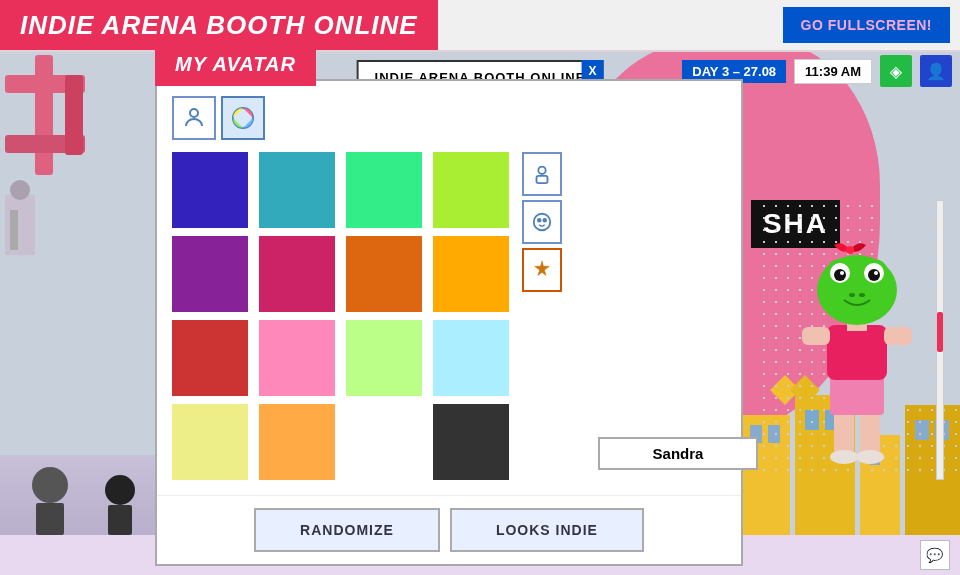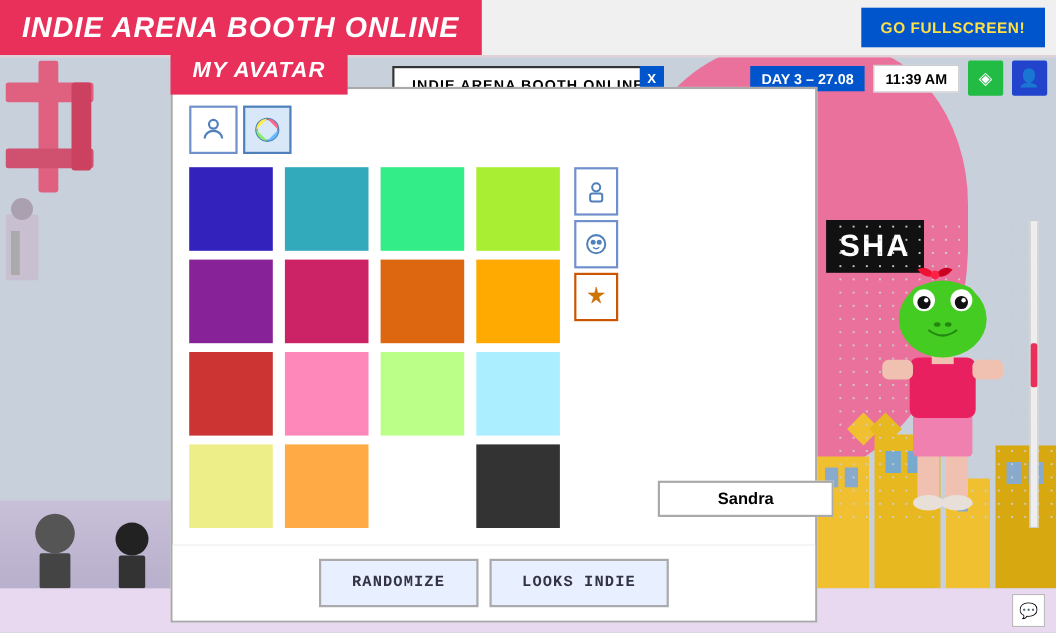--- a/index.html
+++ b/index.html
@@ -59,21 +59,21 @@
       color: white;
       font-size: 26px;
       font-weight: 900;
       font-style: italic;
       letter-spacing: 1px;
       text-transform: uppercase;
     }
 
     .fullscreen-btn {
       background: #0055cc;
-      color: #fde047;
+      color: #f9a8d4;
       border: none;
       padding: 10px 18px;
       font-size: 14px;
       font-weight: bold;
       cursor: pointer;
       margin-right: 10px;
       letter-spacing: 0.5px;
     }
 
     
@@ -321,29 +321,28 @@
     .modal-footer {
       display: flex;
       justify-content: center;
       gap: 10px;
       padding: 12px 15px;
       background: white;
       border-top: 1px solid #eee;
     }
 
     .action-btn {
-      padding: 12px 28px;
+      padding: 12px 44px;
       font-size: 14px;
       font-weight: bold;
       letter-spacing: 1px;
       cursor: pointer;
       border: 2px solid #aaa;
       background: #e8f0ff;
       color: #334;
-      font-family: Liberation Mono, monospace;
     }
 
     
     .bottom-strip {
       position: absolute;
       bottom: 0;
       left: 0;
       right: 0;
       height: 40px;
       background: #e8d8f0;

